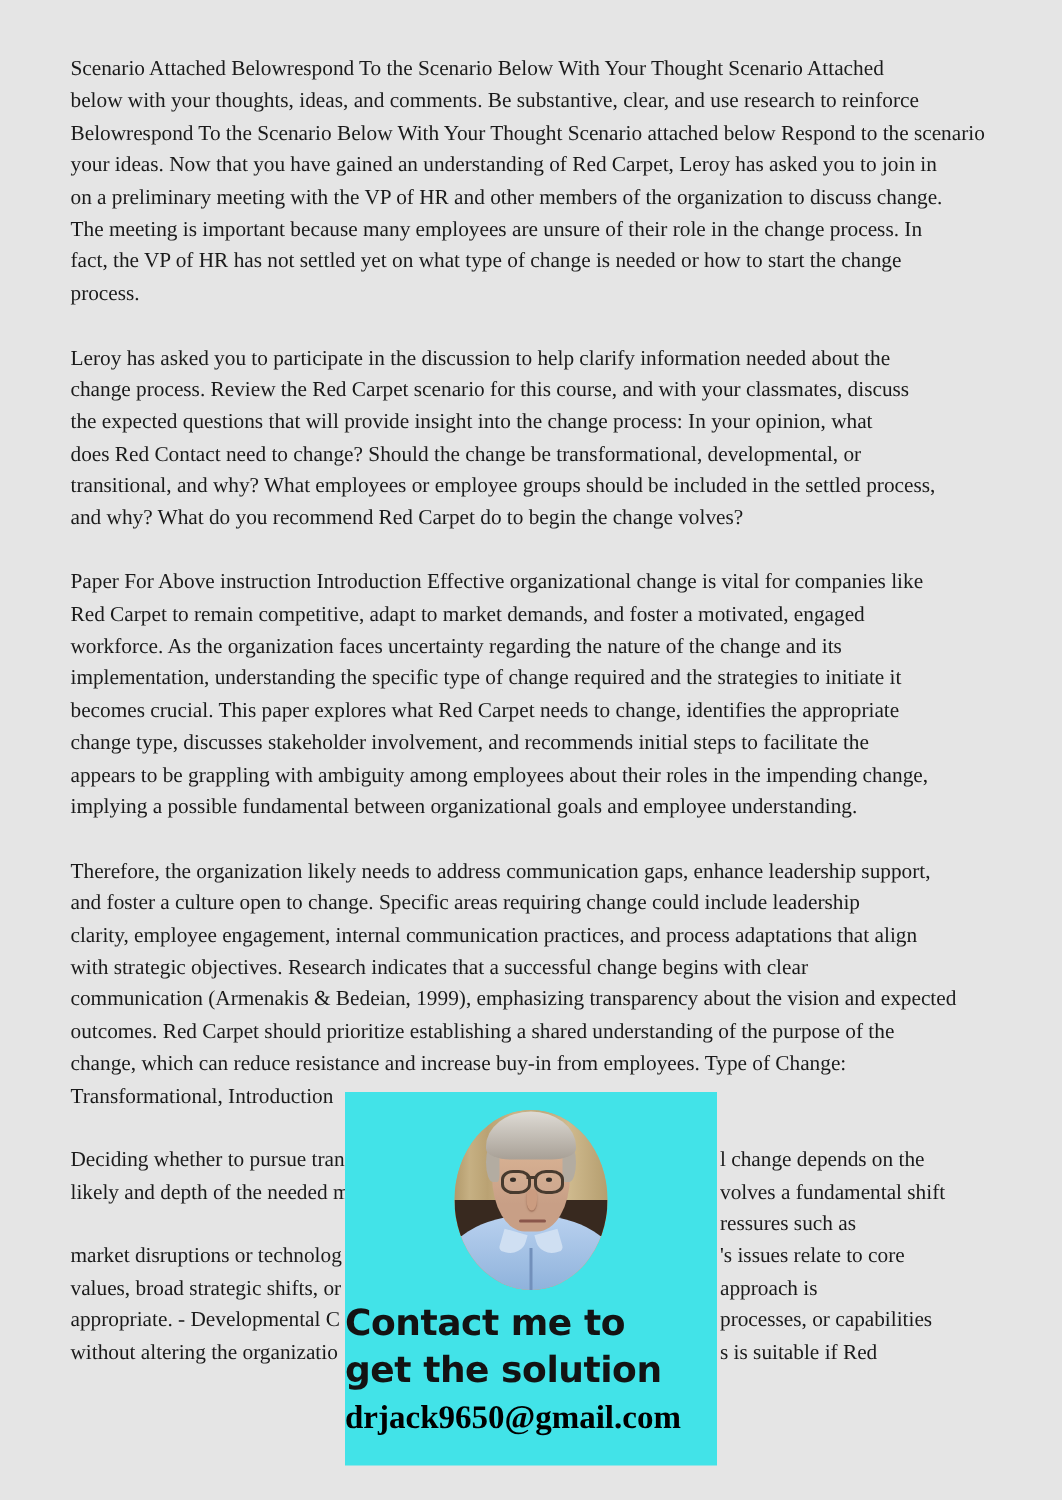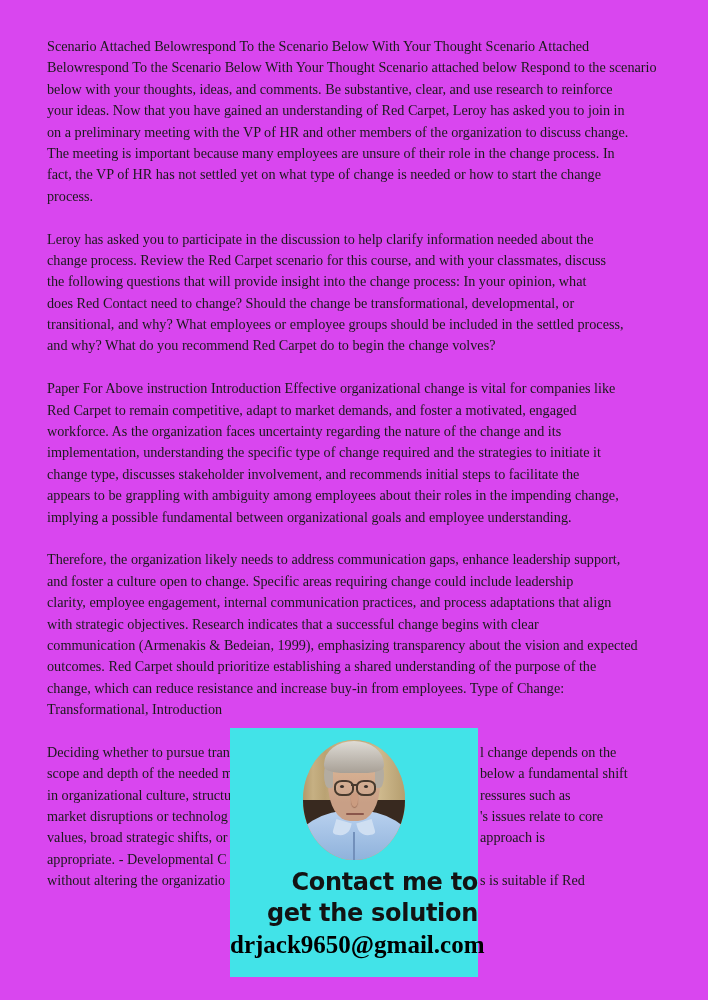--- a/index.html
+++ b/index.html
@@ -3,21 +3,21 @@
 <meta charset="utf-8">
 <style>
   html, body { margin: 0; padding: 0; }
   body {
     width: 708px; height: 1000px;
     background: #ffffff;
     position: relative;
     overflow: hidden;
     font-family: "Liberation Serif", "DejaVu Serif", serif;
   }
-  .page { position: absolute; inset: 0; background: #d946ef; }
+  .page { position: absolute; inset: 0; background: #e5e5e5; }
 
   
   .doc {
     position: absolute;
     left: 47px; top: 36px; width: 630px;
     color: #1a1a1a;
     font-size: 14.2px;
   }
   .para { margin: 0 0 21.4px 0; }
   .para:last-child { margin-bottom: 0; }
@@ -27,36 +27,36 @@
   }
   .line.split { position: relative; }
   .frag-right { position: absolute; left: 433px; top: 0; }
 
   
   .card {
     position: absolute;
     left: 230px; top: 728px;
     width: 248px; height: 249px;
     z-index: 5;
-    text-align: right;
+    text-align: left;
   }
   .card-heading {
     margin-top: 7px;
     font-family: "DejaVu Sans", "Liberation Sans", sans-serif;
     font-weight: bold;
     font-size: 24px;
     line-height: 31px;
     letter-spacing: -0.3px;
     color: #131313;
   }
   .card-email {
     margin-top: 4px;
     font-family: "Liberation Serif", serif;
     font-weight: bold;
-    font-size: 25px;
+    font-size: 22px;
     line-height: 24px;
     color: #000000;
   }
 
   
   .photo {
     position: relative;
     width: 102px; height: 120px;
     margin: 12px auto 0 auto;
     border-radius: 50%;
@@ -98,62 +98,63 @@
   .p-mouth { left: 43px; top: 73px; width: 18px; height: 2px; background: #8a564b; border-radius: 2px; }
 </style>
 </head>
 <body style="background: rgb(255, 255, 255);">
 
 <div class="page">
 
   <div class="doc" style="color: rgb(26, 26, 26);">
       <div class="para">
         <div class="line">Scenario Attached Belowrespond To the Scenario Below With Your Thought Scenario Attached</div>
+        <div class="line">below with your thoughts, ideas, and comments. Be substantive, clear, and use research to reinforce</div>
         <div class="line">Belowrespond To the Scenario Below With Your Thought Scenario attached below Respond to the scenario</div>
-        <div class="line">below with your thoughts, ideas, and comments. Be substantive, clear, and use research to reinforce</div>
         <div class="line">your ideas. Now that you have gained an understanding of Red Carpet, Leroy has asked you to join in</div>
         <div class="line">on a preliminary meeting with the VP of HR and other members of the organization to discuss change.</div>
         <div class="line">The meeting is important because many employees are unsure of their role in the change process. In</div>
         <div class="line">fact, the VP of HR has not settled yet on what type of change is needed or how to start the change</div>
         <div class="line">process.</div>
       </div>
       <div class="para">
         <div class="line">Leroy has asked you to participate in the discussion to help clarify information needed about the</div>
         <div class="line">change process. Review the Red Carpet scenario for this course, and with your classmates, discuss</div>
-        <div class="line">the following questions that will provide insight into the change process: In your opinion, what</div>
+        <div class="line">the expected questions that will provide insight into the change process: In your opinion, what</div>
         <div class="line">does Red Contact need to change? Should the change be transformational, developmental, or</div>
         <div class="line">transitional, and why? What employees or employee groups should be included in the settled process,</div>
         <div class="line">and why? What do you recommend Red Carpet do to begin the change volves?</div>
       </div>
       <div class="para">
         <div class="line">Paper For Above instruction Introduction Effective organizational change is vital for companies like</div>
         <div class="line">Red Carpet to remain competitive, adapt to market demands, and foster a motivated, engaged</div>
         <div class="line">workforce. As the organization faces uncertainty regarding the nature of the change and its</div>
         <div class="line">implementation, understanding the specific type of change required and the strategies to initiate it</div>
+        <div class="line">becomes crucial. This paper explores what Red Carpet needs to change, identifies the appropriate</div>
         <div class="line">change type, discusses stakeholder involvement, and recommends initial steps to facilitate the</div>
         <div class="line">appears to be grappling with ambiguity among employees about their roles in the impending change,</div>
         <div class="line">implying a possible fundamental between organizational goals and employee understanding.</div>
       </div>
       <div class="para">
         <div class="line">Therefore, the organization likely needs to address communication gaps, enhance leadership support,</div>
         <div class="line">and foster a culture open to change. Specific areas requiring change could include leadership</div>
         <div class="line">clarity, employee engagement, internal communication practices, and process adaptations that align</div>
         <div class="line">with strategic objectives. Research indicates that a successful change begins with clear</div>
         <div class="line">communication (Armenakis &amp; Bedeian, 1999), emphasizing transparency about the vision and expected</div>
         <div class="line">outcomes. Red Carpet should prioritize establishing a shared understanding of the purpose of the</div>
         <div class="line">change, which can reduce resistance and increase buy-in from employees. Type of Change:</div>
         <div class="line">Transformational, Introduction</div>
       </div>
       <div class="para">
         <div class="line split"><span class="frag-left">Deciding whether to pursue tran</span><span class="frag-right">l change depends on the</span></div>
-        <div class="line split"><span class="frag-left">scope and depth of the needed m</span><span class="frag-right">below a fundamental shift</span></div>
-        <div class="line split"><span class="frag-left">in organizational culture, structu</span><span class="frag-right">ressures such as</span></div>
+        <div class="line split"><span class="frag-left">likely and depth of the needed m</span><span class="frag-right">volves a fundamental shift</span></div>
+        <div class="line split"><span class="frag-right">ressures such as</span></div>
         <div class="line split"><span class="frag-left">market disruptions or technolog</span><span class="frag-right">'s issues relate to core</span></div>
         <div class="line split"><span class="frag-left">values, broad strategic shifts, or</span><span class="frag-right">approach is</span></div>
-        <div class="line split"><span class="frag-left">appropriate. - Developmental C</span></div>
+        <div class="line split"><span class="frag-left">appropriate. - Developmental C</span><span class="frag-right">processes, or capabilities</span></div>
         <div class="line split"><span class="frag-left">without altering the organizatio</span><span class="frag-right">s is suitable if Red</span></div>
       </div>
     </div>
 
   <div class="card" style="background: rgb(66, 227, 232);">
     <div class="photo">
       <div class="p-bg"></div>
       <div class="p-band"></div>
       <div class="p-neck"></div>
       <div class="p-shirt"></div>

